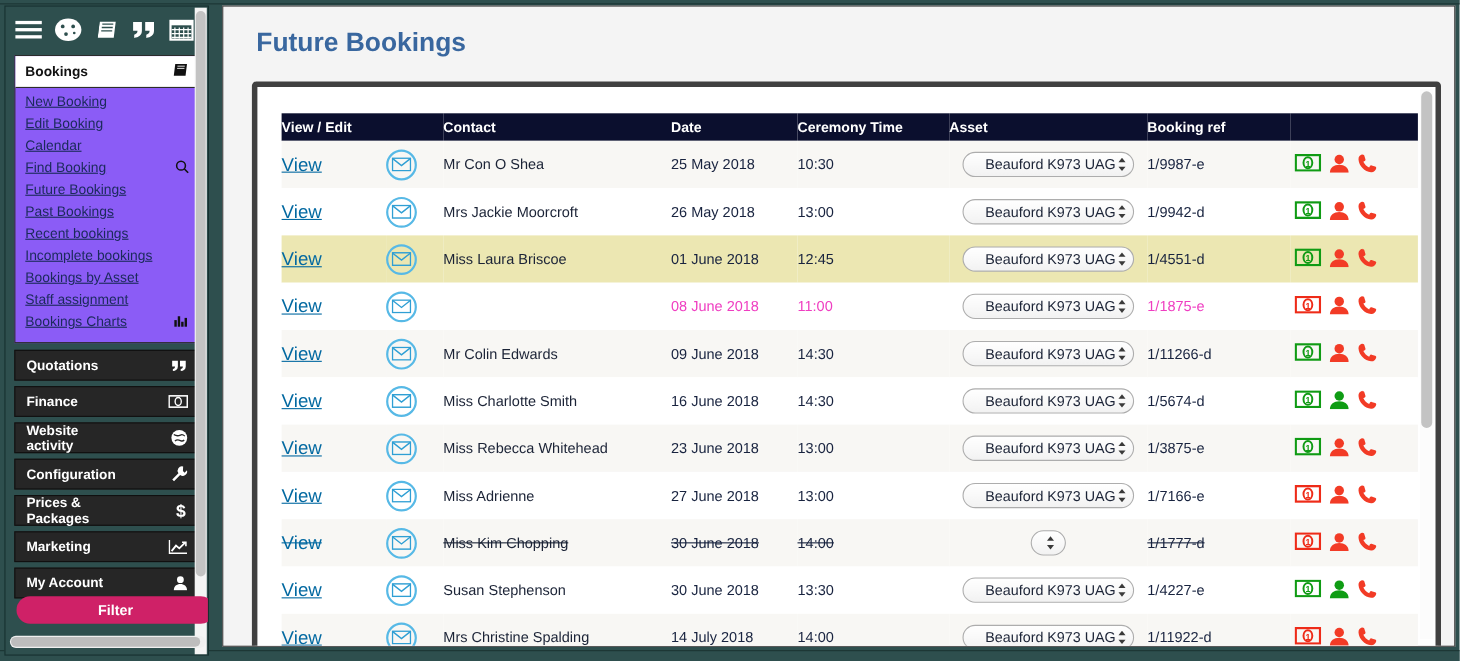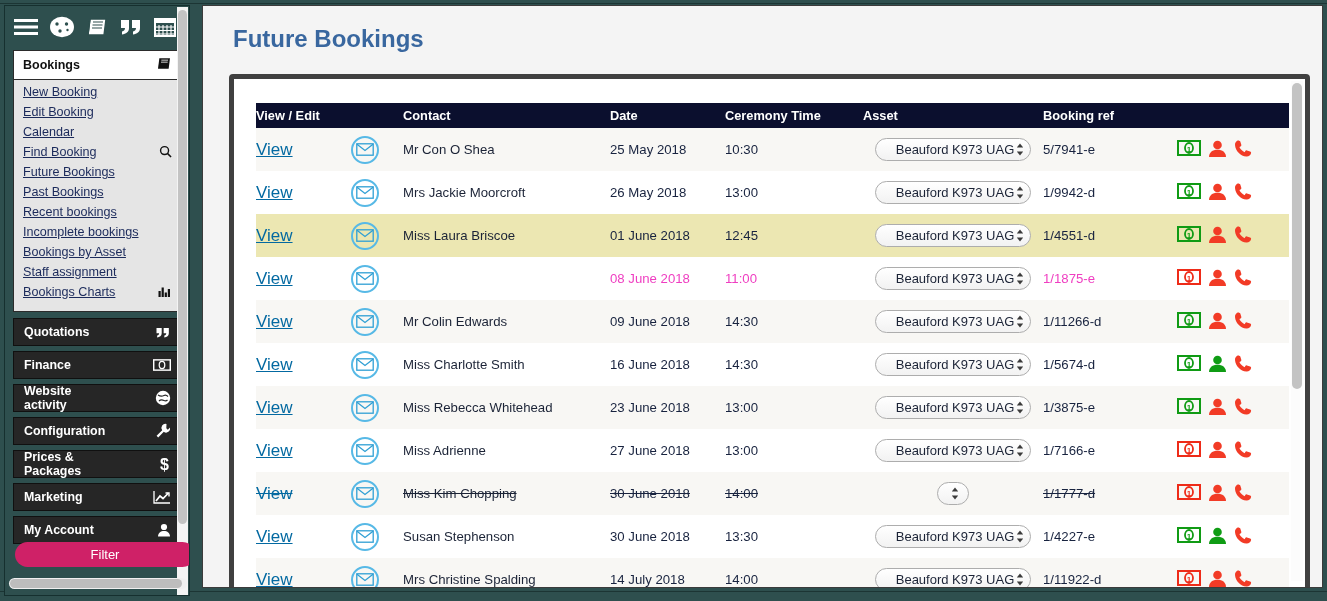--- a/index.html
+++ b/index.html
@@ -42,21 +42,21 @@
     display: flex;
     align-items: center;
     gap: 10px;
     padding: 4px 6px 0 8px;
     color: #ffffff;
   }
   #icon-bar .tbicon { display: block; cursor: pointer; }
 
   .panel-card {
     margin: 2px 8px 6px 8px;
-    background: #e5e5e5;
+    background: #8b5cf6;
     border: 1px solid #2b2b2b;
   }
   .panel-head {
     display: flex; align-items: center; justify-content: space-between;
     padding: 5px 8px 5px 9px;
     font-size: 12.5px; font-weight: bold; color: #111;
     border-bottom: 1px solid #2b2b2b;
     background: #ffffff;
   }
   .panel-body { padding: 5px 0 6px 0; }
@@ -91,21 +91,21 @@
   .acc-item .acc-ico { display: flex; align-items: center; color: #fff; }
 
   #filter-btn {
     position: absolute;
     left: 10px; bottom: 28px;
     width: 180px; height: 25px;
     background: #cf2167;
     border-radius: 13px;
     color: #ffffff;
     font-size: 13px;
-    font-weight: normal;
+    font-weight: bold;
     display: flex; align-items: center; justify-content: center;
     cursor: pointer;
     z-index: 6;
   }
   #sidebar-hscroll {
     position: absolute; left: 4px; bottom: 6px;
     width: 178px; height: 11px;
     background: #f0f0f0;
     border-radius: 6px;
     z-index: 7;
@@ -474,21 +474,21 @@
                   </svg>
                 </span>
               </td>
               <td><span class="contact-name ">Mr Con O Shea</span></td>
               <td><span class="">25 May 2018</span></td>
               <td><span class="">10:30</span></td>
               <td class="td-asset"><span class="select-wrap "><select class="asset-select "><option>Beauford K973 UAG</option></select><span class="select-arrows"><svg width="8" height="14" viewBox="0 0 8 14">
                       <path d="M4 1 L7.2 5 L0.8 5 Z" fill="#3a3a3a"></path>
                       <path d="M4 13 L0.8 9 L7.2 9 Z" fill="#3a3a3a"></path>
                     </svg></span></span></td>
-              <td><span class="ref ">5/7941-e</span></td>
+              <td><span class="ref ">1/9987-e</span></td>
               <td>
                 <span class="icon-cell">
                   <span class="icn"><svg width="24" height="16" viewBox="0 0 24 16">
                       <rect x="0.9" y="0.9" width="22.2" height="14.2" fill="none" stroke="#109b14" stroke-width="2.2"></rect>
                       <ellipse cx="12" cy="8" rx="4" ry="5" fill="none" stroke="#109b14" stroke-width="1.8"></ellipse>
                       <text x="12" y="11.6" font-family="Liberation Sans, sans-serif" font-size="8" font-weight="bold" fill="#109b14" text-anchor="middle">1</text>
                     </svg></span>
                   <span class="icn"><svg width="19" height="17" viewBox="0 0 19 17">
                       <circle cx="9.5" cy="5" r="4.3" fill="#f23b26"></circle>
                       <path d="M1 17 c0 -4.8 3.7 -7.3 8.5 -7.3 s8.5 2.5 8.5 7.3 z" fill="#f23b26"></path>

